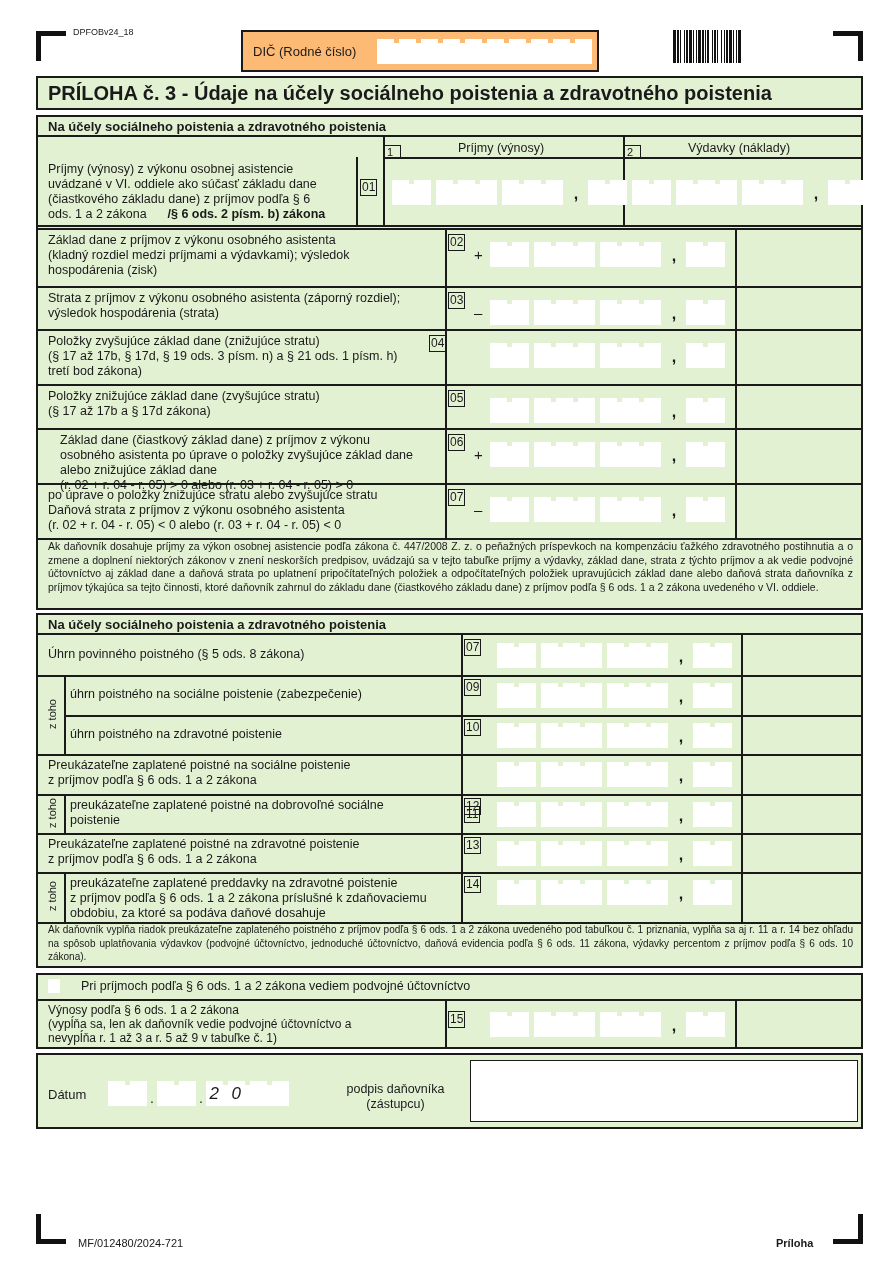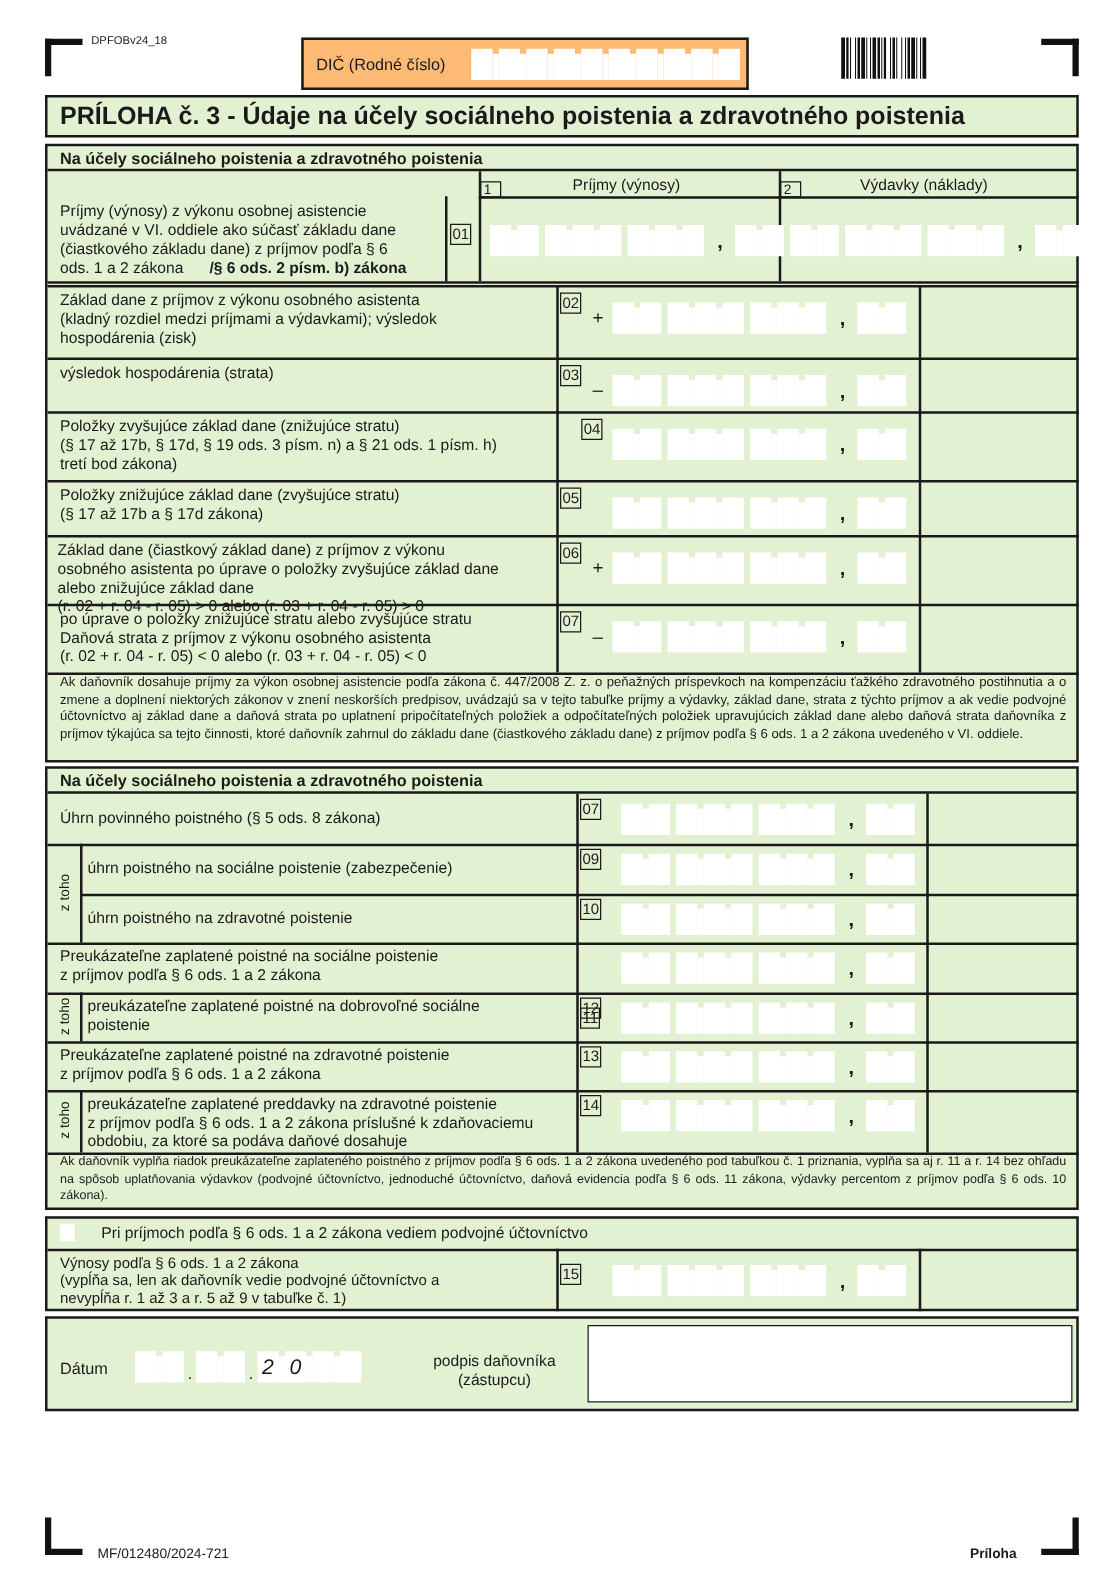--- a/index.html
+++ b/index.html
@@ -197,20 +197,21 @@
         <div class="d"></div>
       </div>
       <span class="comma">,</span>
       <div class="dg">
         <div class="d"></div>
         <div class="d"></div>
       </div>
     </div>
     <div class="hline" style="left: 0px; top: 169px; width: 825px;"></div>
     <div class="cell-text" style="left: 10px; top: 174px;">
+      <div>Strata z príjmov z výkonu osobného asistenta (záporný rozdiel);</div>
       <div>výsledok hospodárenia (strata)</div>
     </div>
     <div class="rnum" style="left: 410px; top: 175px;">03</div>
     <div class="sign" style="left: 436px; top: 187px;">–</div>
     <div class="digits money" style="left: 452px; top: 183px;">
       <div class="dg">
         <div class="d"></div>
         <div class="d"></div>
       </div>
       <div class="dg">
@@ -228,21 +229,21 @@
         <div class="d"></div>
         <div class="d"></div>
       </div>
     </div>
     <div class="hline" style="left: 0px; top: 212px; width: 825px;"></div>
     <div class="cell-text" style="left: 10px; top: 217px;">
       <div>Položky zvyšujúce základ dane (znižujúce stratu)</div>
       <div>(§ 17 až 17b, § 17d, § 19 ods. 3 písm. n) a § 21 ods. 1 písm. h)</div>
       <div>tretí bod zákona)</div>
     </div>
-    <div class="rnum" style="left: 391px; top: 218px; margin-left: 36px;">04</div>
+    <div class="rnum" style="left: 391px; top: 218px;">04</div>
     <div class="digits money" style="left: 452px; top: 226px;">
       <div class="dg">
         <div class="d"></div>
         <div class="d"></div>
       </div>
       <div class="dg">
         <div class="d"></div>
         <div class="d"></div>
         <div class="d"></div>
       </div>
@@ -278,21 +279,21 @@
         <div class="d"></div>
         <div class="d"></div>
       </div>
       <span class="comma">,</span>
       <div class="dg">
         <div class="d"></div>
         <div class="d"></div>
       </div>
     </div>
     <div class="hline" style="left: 0px; top: 311px; width: 825px;"></div>
-    <div class="cell-text" style="left: 8px; top: 316px;">
+    <div class="cell-text" style="left: 22px; top: 316px;">
       <div>Základ dane (čiastkový základ dane) z príjmov z výkonu</div>
       <div>osobného asistenta po úprave o položky zvyšujúce základ dane</div>
       <div>alebo znižujúce základ dane</div>
       <div>(r. 02 + r. 04 - r. 05) &gt; 0 alebo (r. 03 + r. 04 - r. 05) &gt; 0</div>
     </div>
     <div class="rnum" style="left: 410px; top: 317px;">06</div>
     <div class="sign" style="left: 436px; top: 329px;">+</div>
     <div class="digits money" style="left: 452px; top: 325px;">
       <div class="dg">
         <div class="d"></div>

